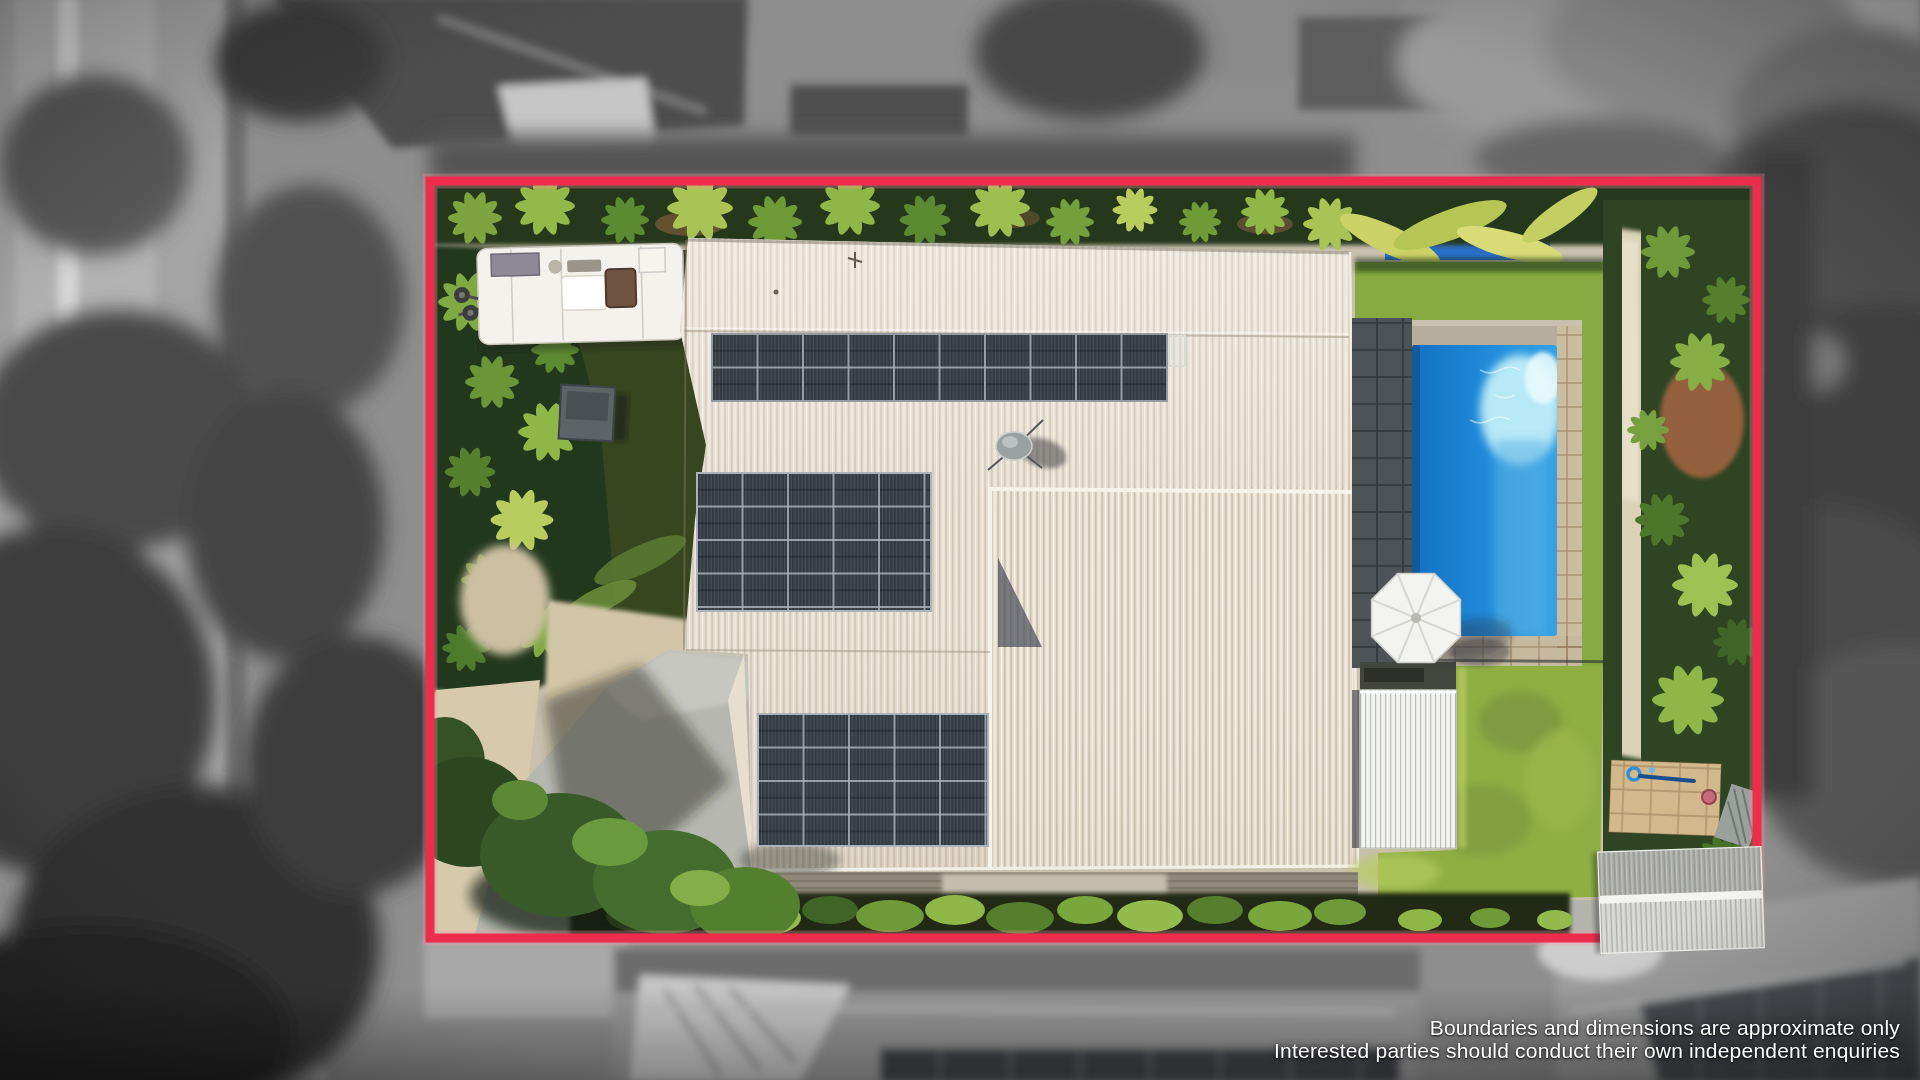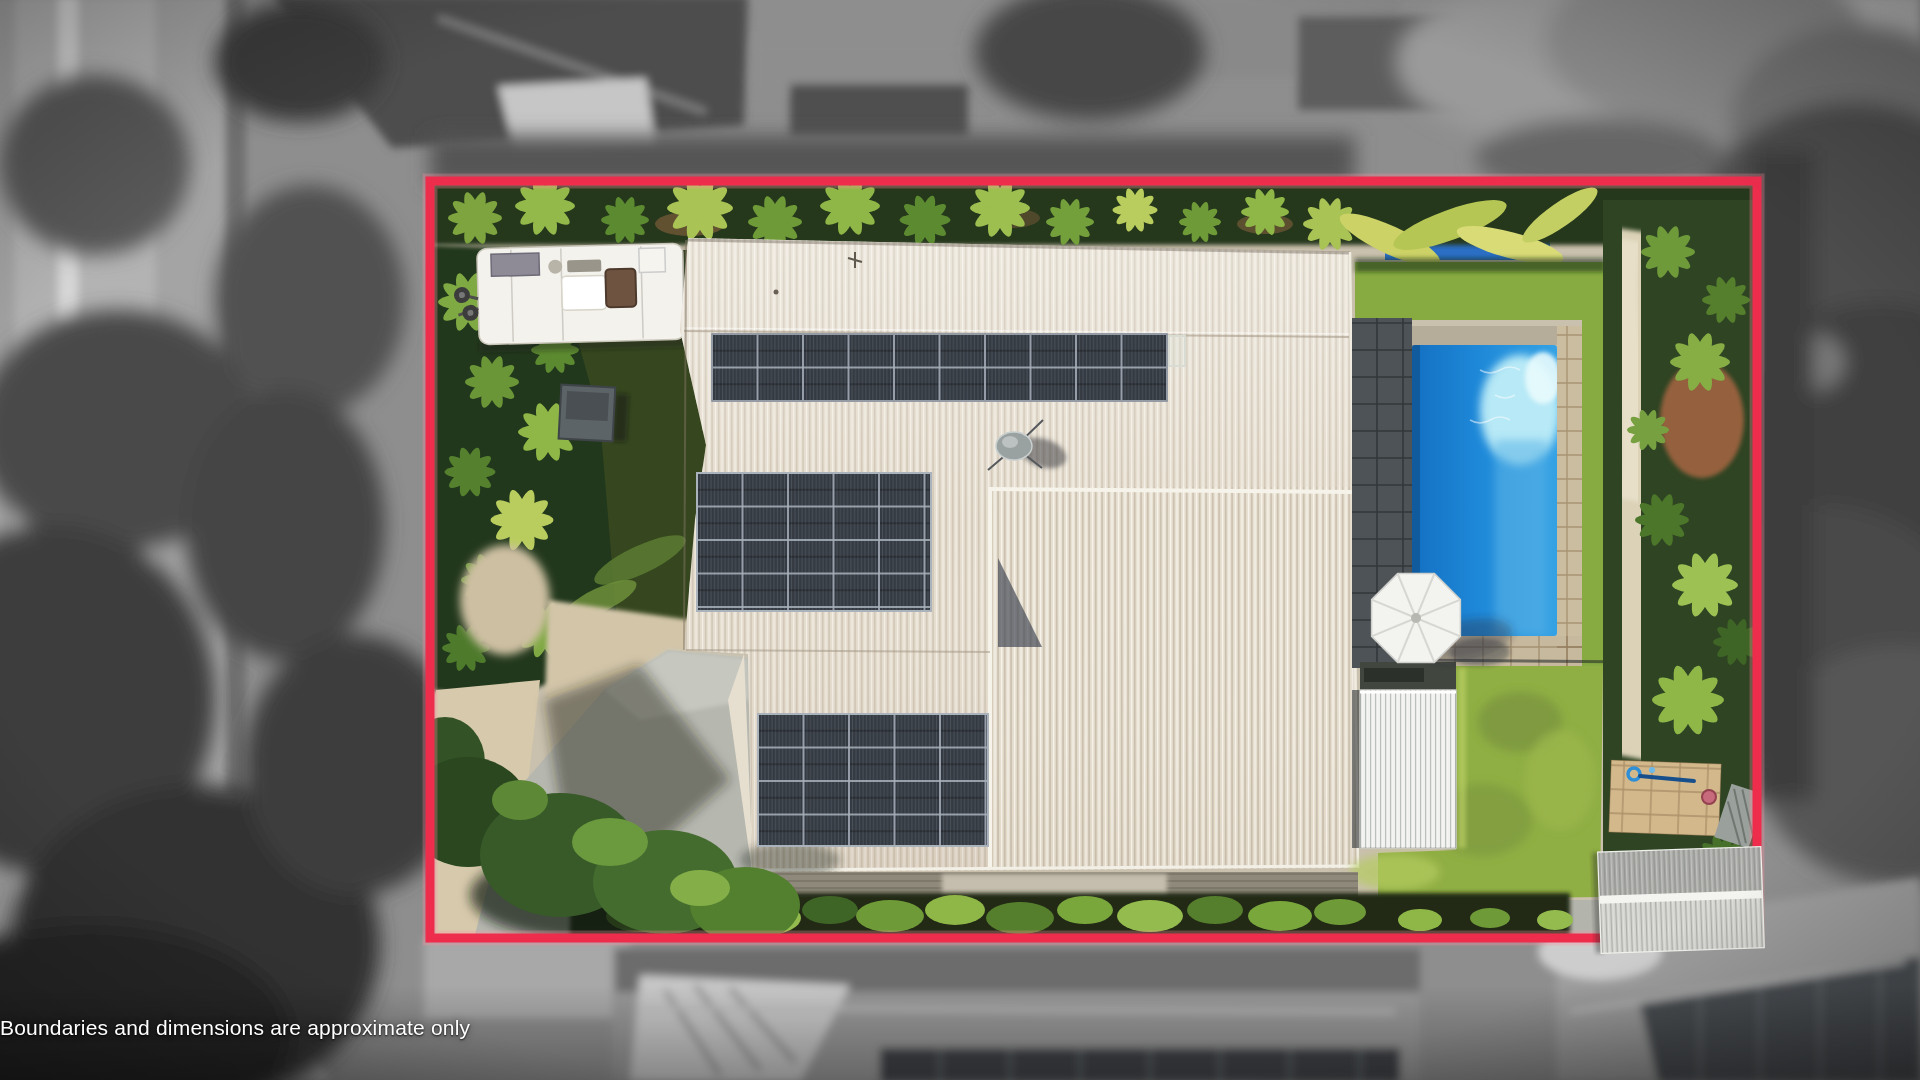--- a/index.html
+++ b/index.html
@@ -1,21 +1,21 @@
 <!DOCTYPE html>
 <html><head>
 <meta charset="utf-8">
 <style>
   html,body{margin:0;padding:0;background:#000;}
   body{width:1920px;height:1080px;overflow:hidden;font-family:"Liberation Sans",sans-serif;}
   .stage{position:relative;width:1920px;height:1080px;}
   .stage svg{position:absolute;left:0;top:0;}
   .disclaimer{
     position:absolute;left:0;top:1016px;width:1900px;
-    text-align:left;color:#ffffff;font-size:21px;line-height:23px;
+    text-align:right;color:#ffffff;font-size:21px;line-height:23px;
     letter-spacing:.2px;
     text-shadow:0 1px 2px rgba(0,0,0,.85),0 0 7px rgba(0,0,0,.5);
   }
 </style>
 </head>
 <body>
 
 <div class="stage">
 <svg width="1920" height="1080" viewBox="0 0 1920 1080" xmlns="http://www.w3.org/2000/svg" xmlns:xlink="http://www.w3.org/1999/xlink">
   <defs>
@@ -395,14 +395,15 @@
     <rect x="1600" y="898" width="162" height="52" fill="url(#corrW)"></rect>
     <rect x="1600" y="893" width="162" height="8" fill="#f4f4f0"></rect>
   </g>
 
   <rect x="0" y="0" width="1920" height="1080" fill="url(#gVig)"></rect>
   <rect x="0" y="985" width="1920" height="95" fill="url(#gBot)"></rect>
 </svg>
 
 <div class="disclaimer">
   <div>Boundaries and dimensions are approximate only</div>
+  <div>Interested parties should conduct their own independent enquiries</div>
 </div>
 </div>
 
 </body></html>

